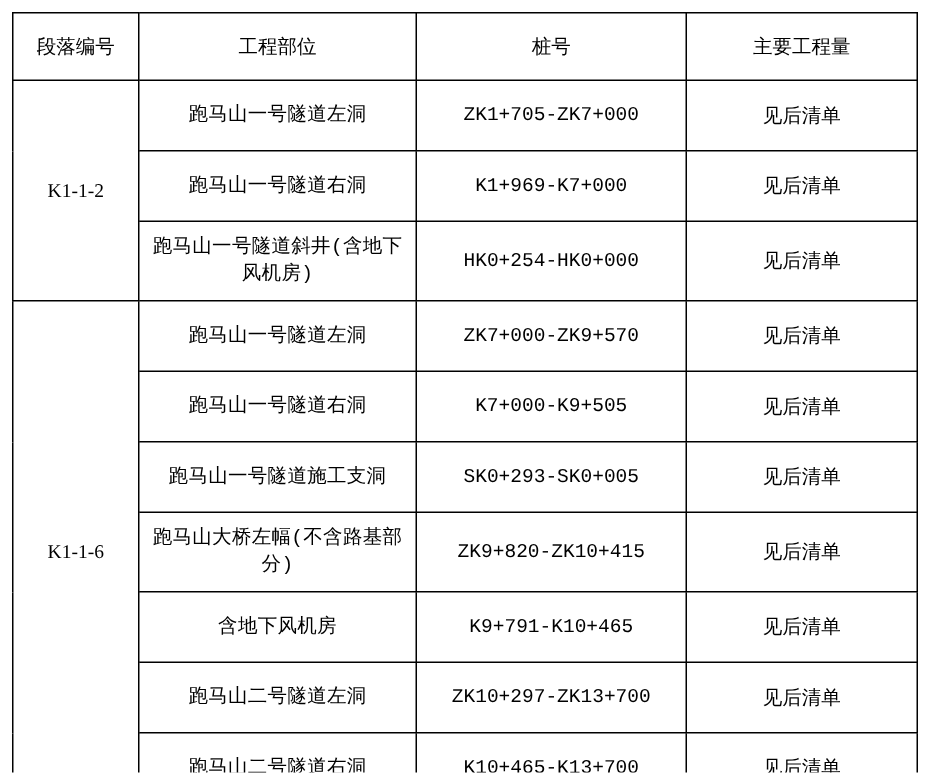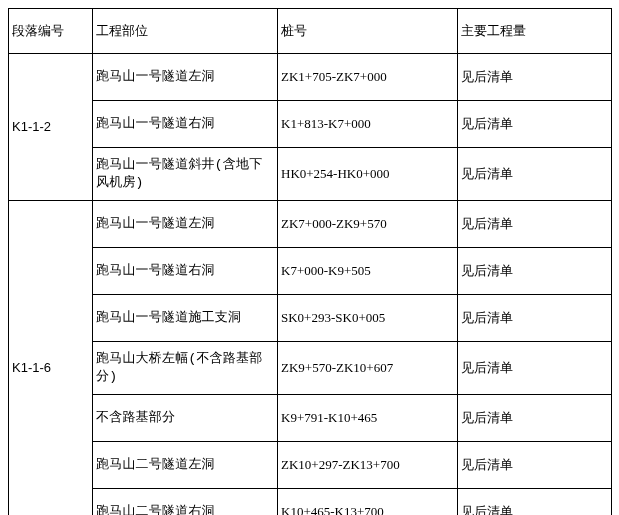--- a/index.html
+++ b/index.html
@@ -20,48 +20,49 @@
     box-sizing: border-box;
     padding: 8px 8px 0 8px;
   }
   table.grid {
     border-collapse: collapse;
     width: 603px;
     table-layout: fixed;
   }
   table.grid td {
     border: 1px solid #000000;
-    text-align: left;
+    text-align: center;
     vertical-align: middle;
     font-size: 13px;
     line-height: 1.35;
     padding: 4px 3px;
     word-break: break-all;
   }
   td.head {
     font-size: 14px;
     font-weight: normal;
     height: 36px;
   }
   col.c1 { width: 84px; }
   col.c2 { width: 185px; }
   col.c3 { width: 180px; }
   col.c4 { width: 154px; }
 
   td.sect {
     font-size: 13px;
+    font-family: Liberation Serif, serif;
   }
   td.part {
     font-size: 13px;
     letter-spacing: 0.2px;
     font-family: Liberation Mono, monospace;
   }
   td.pile {
     font-size: 12px;
-    font-family: Liberation Serif, serif;
+    font-family: Liberation Mono, monospace;
   }
   td.qty {
     font-size: 13px;
   }
   .twoline {
     white-space: pre-line;
   }
   tr.r-normal td { height: 38px; }
   tr.r-tall td { height: 44px; }
 </style>
@@ -85,21 +86,21 @@
       </tr>
 
       <tr class="r-normal">
         <td class="sect" rowspan="3">K1-1-2</td>
         <td class="part">跑马山一号隧道左洞</td>
         <td class="pile">ZK1+705-ZK7+000</td>
         <td class="qty">见后清单</td>
       </tr>
       <tr class="r-normal">
         <td class="part">跑马山一号隧道右洞</td>
-        <td class="pile">K1+813-K7+000</td>
+        <td class="pile">K1+969-K7+000</td>
         <td class="qty">见后清单</td>
       </tr>
       <tr class="r-tall">
         <td class="part">跑马山一号隧道斜井(含地下风机房)</td>
         <td class="pile">HK0+254-HK0+000</td>
         <td class="qty">见后清单</td>
       </tr>
 
       <tr class="r-normal">
         <td class="sect" rowspan="7">K1-1-6</td>
@@ -112,25 +113,25 @@
         <td class="pile">K7+000-K9+505</td>
         <td class="qty">见后清单</td>
       </tr>
       <tr class="r-normal">
         <td class="part">跑马山一号隧道施工支洞</td>
         <td class="pile">SK0+293-SK0+005</td>
         <td class="qty">见后清单</td>
       </tr>
       <tr class="r-tall">
         <td class="part twoline">跑马山大桥左幅(不含路基部分)</td>
-        <td class="pile">ZK9+570-ZK10+607</td>
+        <td class="pile">ZK9+820-ZK10+415</td>
         <td class="qty">见后清单</td>
       </tr>
       <tr class="r-normal">
-        <td class="part">不含路基部分</td>
+        <td class="part">含地下风机房</td>
         <td class="pile">K9+791-K10+465</td>
         <td class="qty">见后清单</td>
       </tr>
       <tr class="r-normal">
         <td class="part">跑马山二号隧道左洞</td>
         <td class="pile">ZK10+297-ZK13+700</td>
         <td class="qty">见后清单</td>
       </tr>
       <tr class="r-normal">
         <td class="part">跑马山二号隧道右洞</td>

